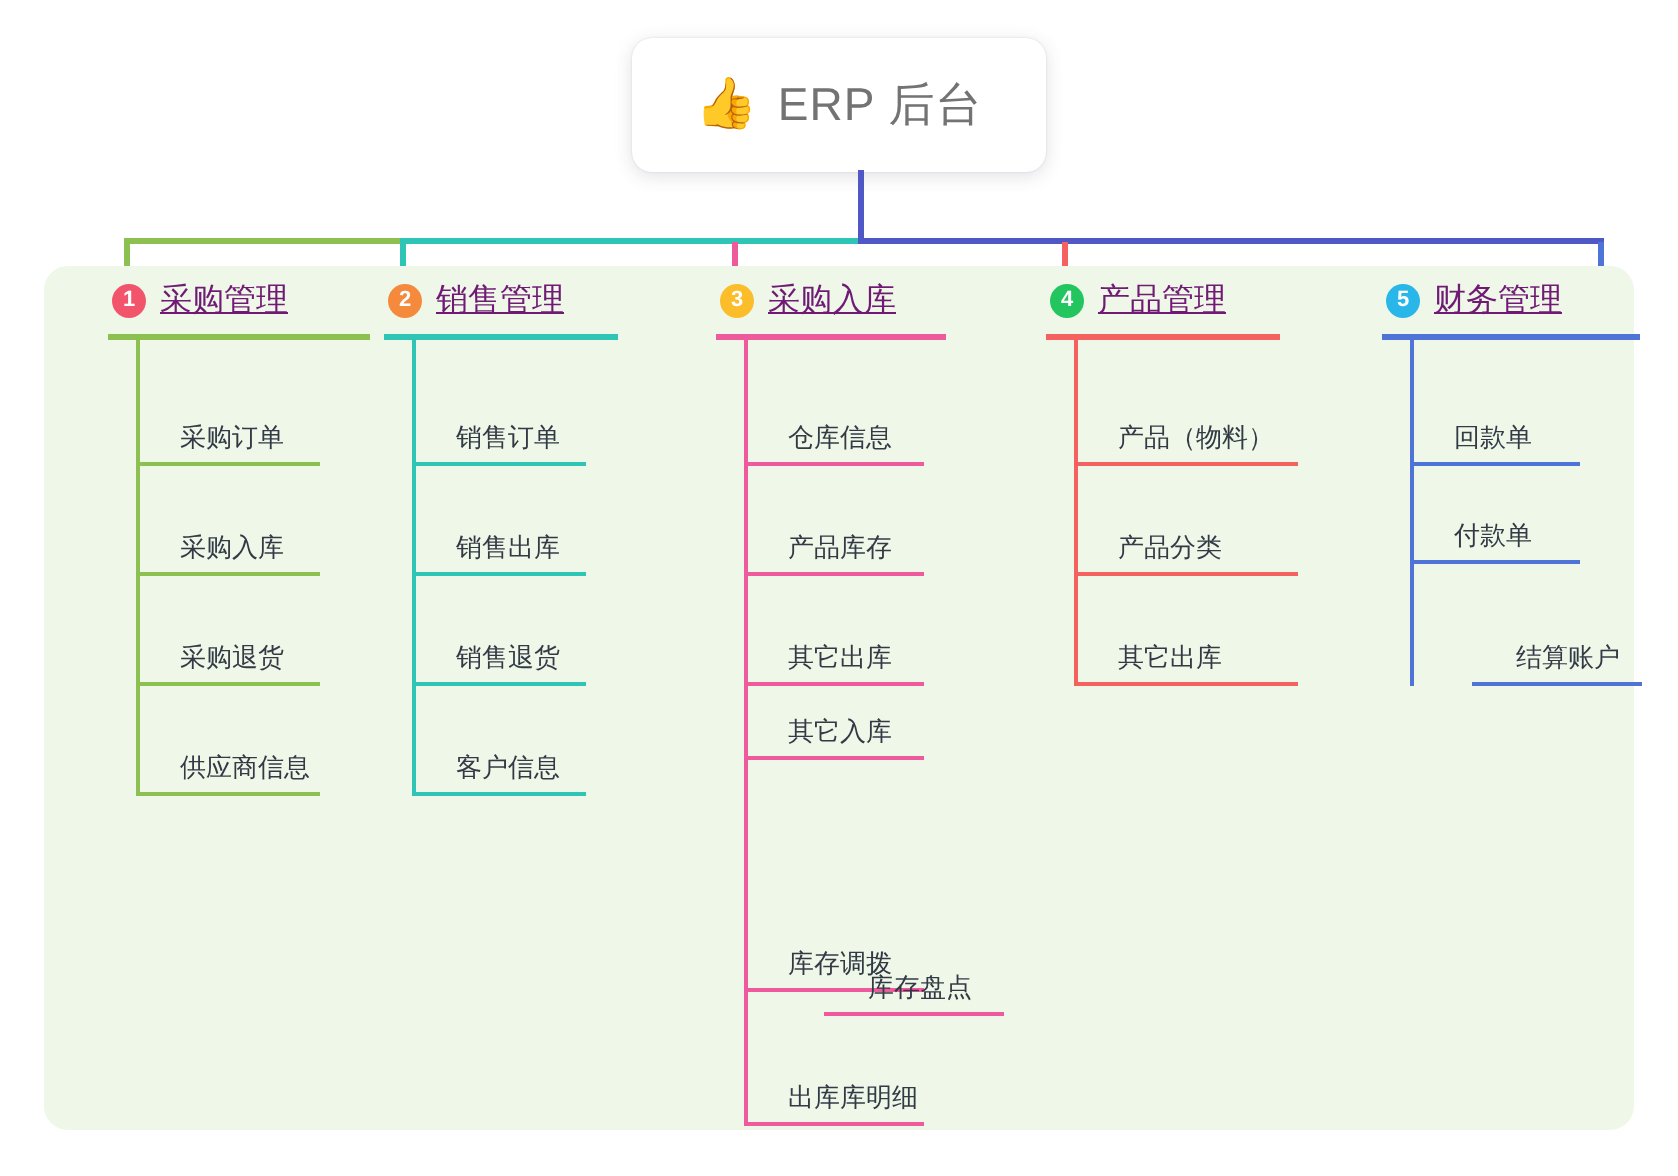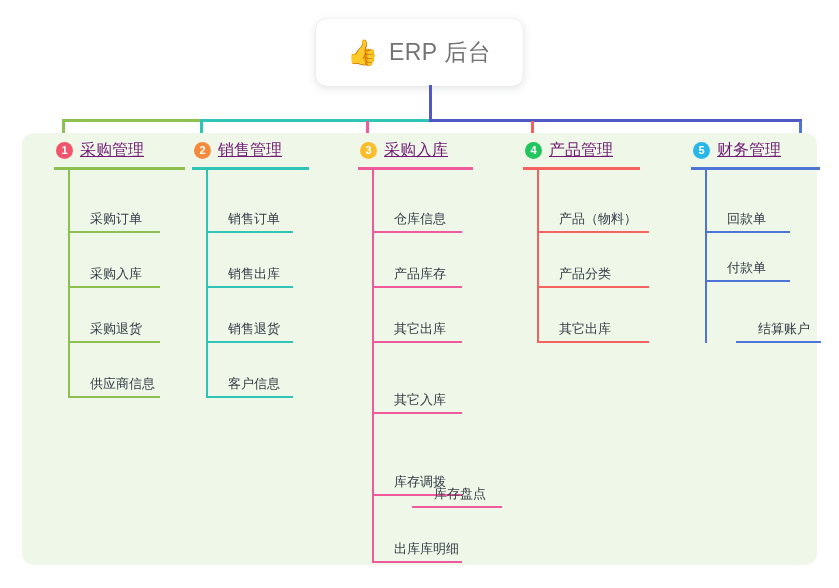--- a/index.html
+++ b/index.html
@@ -145,21 +145,21 @@
             <div class="item-rule" style="width: 90px; background: rgb(239, 90, 157);"></div>
           </div>
           <div class="item" style="top: 100px; height: 55px; width: 90px;">
             <span class="item-label">产品库存</span>
             <div class="item-rule" style="width: 90px; background: rgb(239, 90, 157);"></div>
           </div>
           <div class="item" style="top: 155px; height: 55px; width: 90px;">
             <span class="item-label">其它出库</span>
             <div class="item-rule" style="width: 90px; background: rgb(239, 90, 157);"></div>
           </div>
-          <div class="item" style="top: 226px; height: 55px; width: 90px; text-align: right;">
+          <div class="item" style="top: 192px; height: 55px; width: 90px; text-align: right;">
             <span class="item-label">其它入库</span>
             <div class="item-rule" style="width: 90px; background: rgb(239, 90, 157);"></div>
           </div>
           <div class="item" style="top: 265px; height: 55px; width: 90px; margin-top: 43px;">
             <span class="item-label">库存调拨</span>
             <div class="item-rule" style="width: 90px; background: rgb(239, 90, 157);"></div>
           </div>
           <div class="item" style="top: 320px; height: 55px; width: 90px; margin-left: 40px;">
             <span class="item-label">库存盘点</span>
             <div class="item-rule" style="width: 90px; background: rgb(239, 90, 157);"></div>

